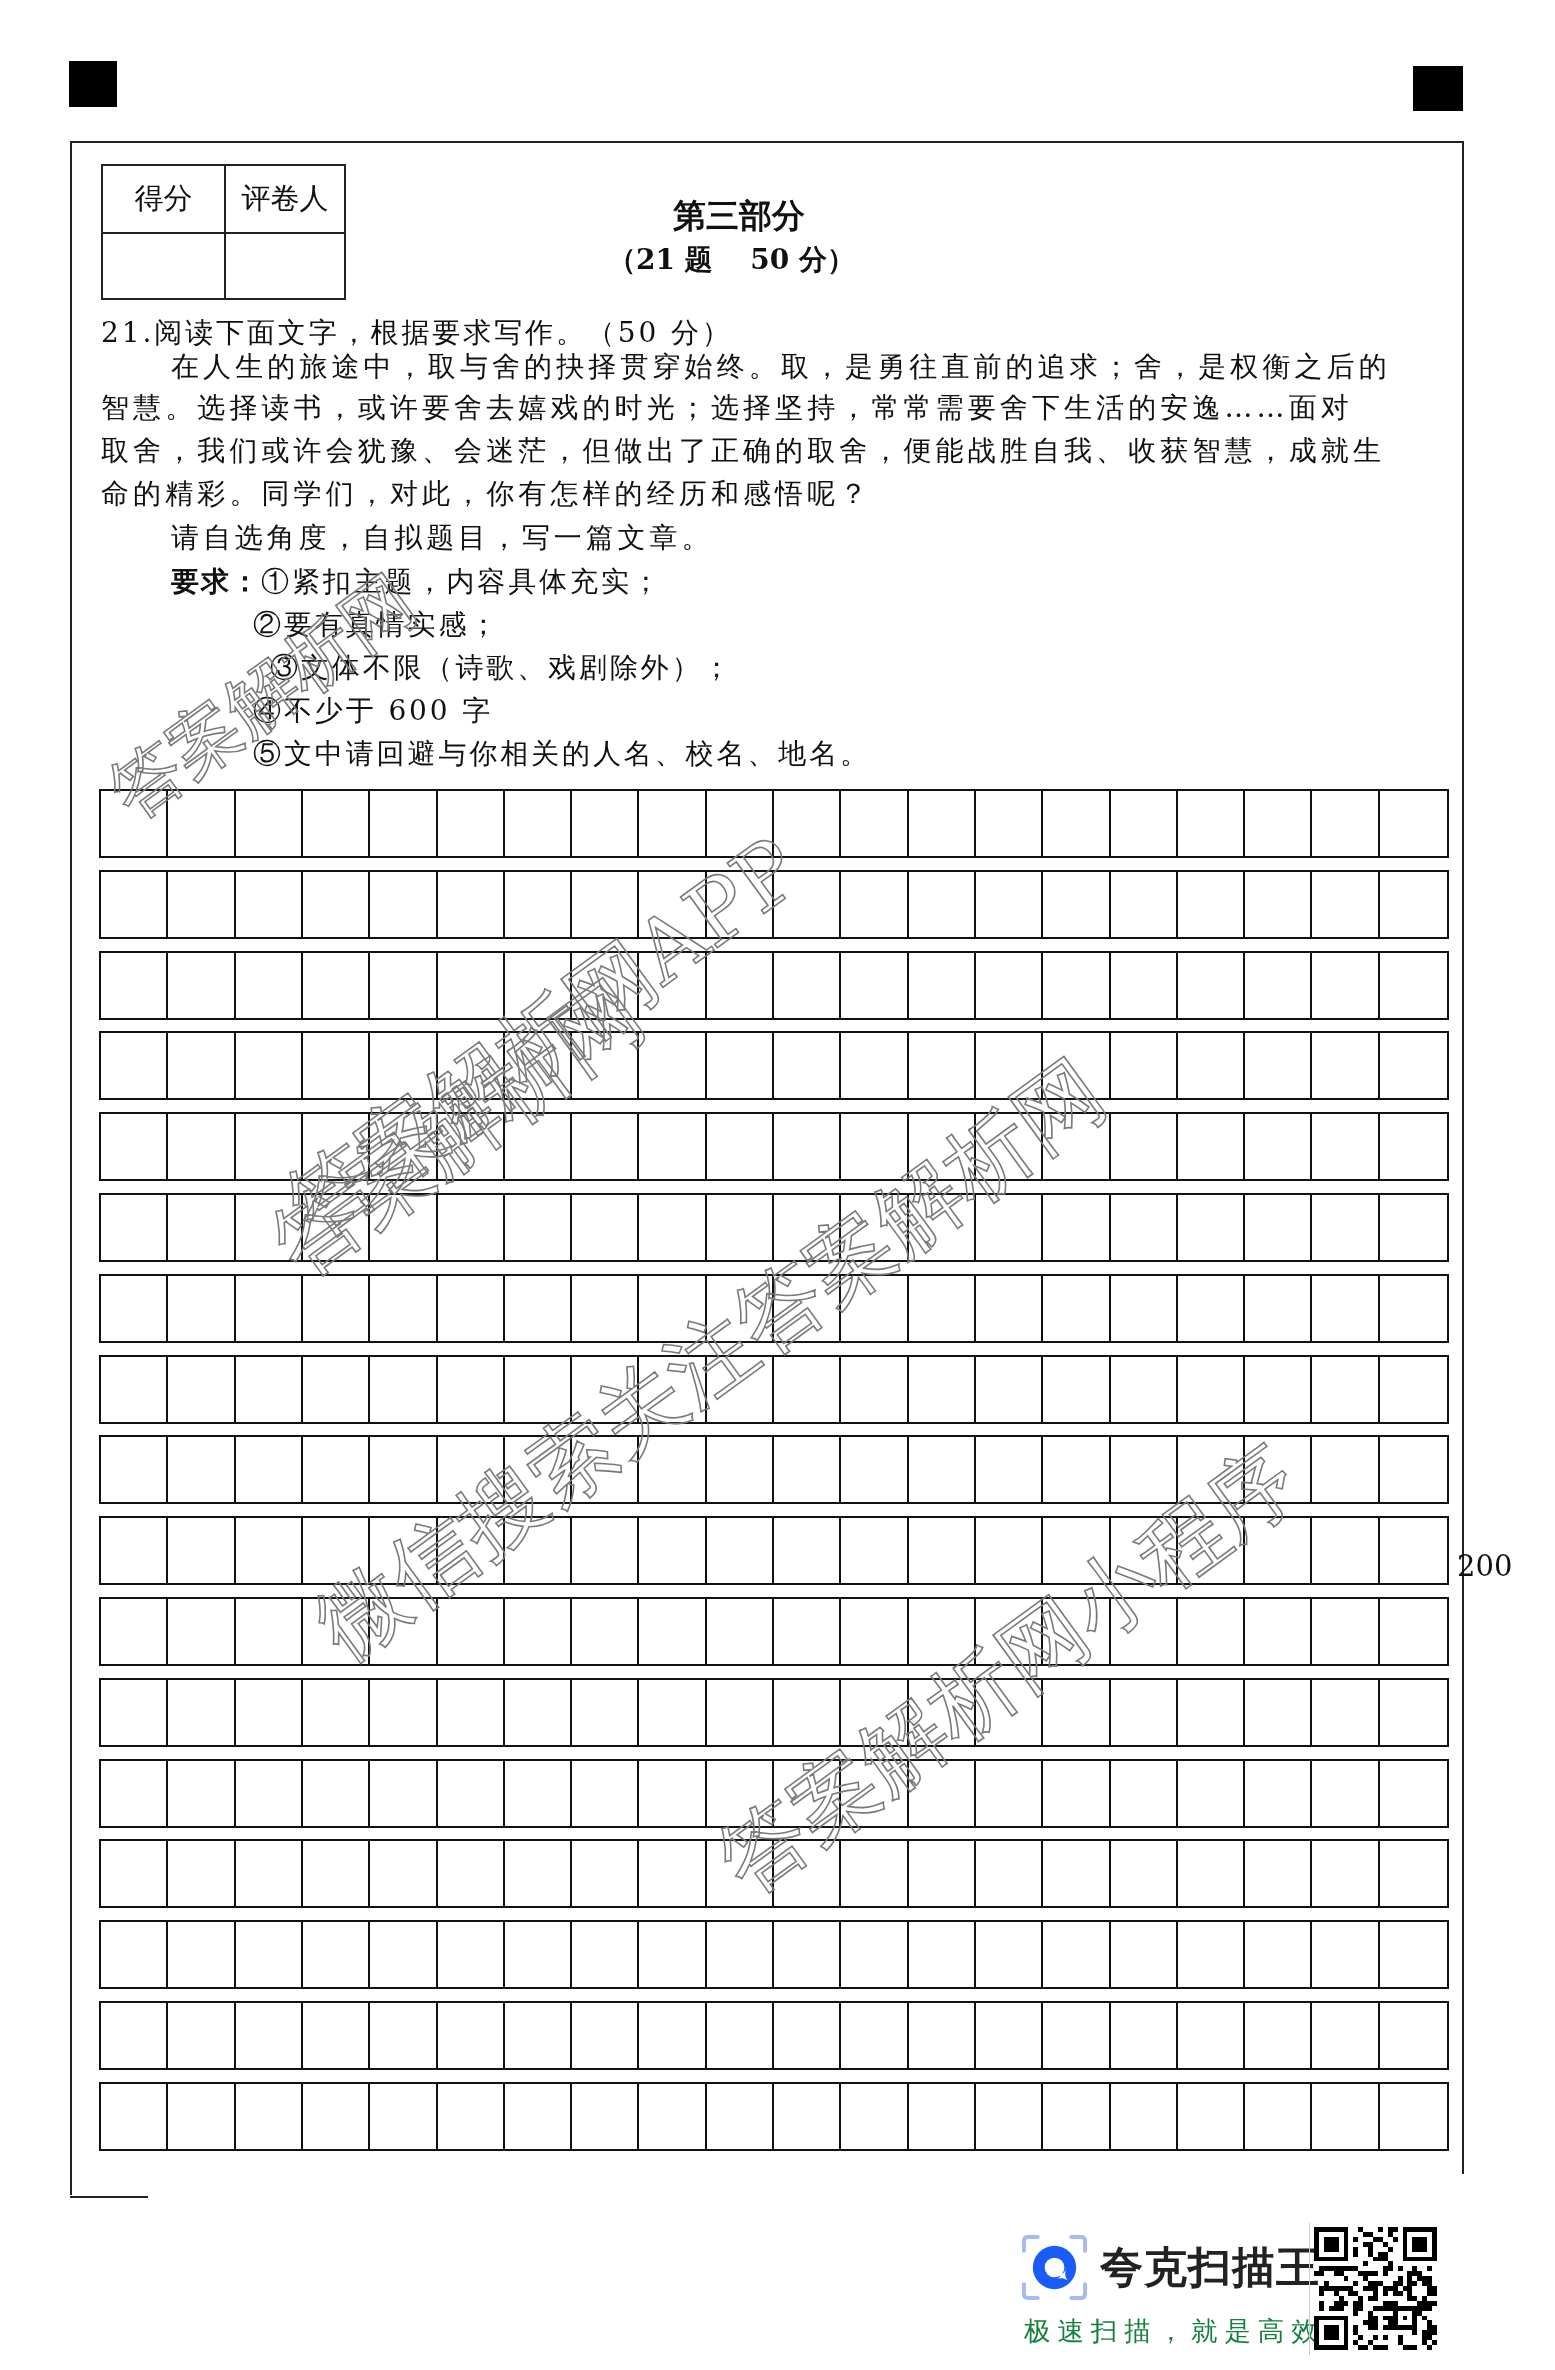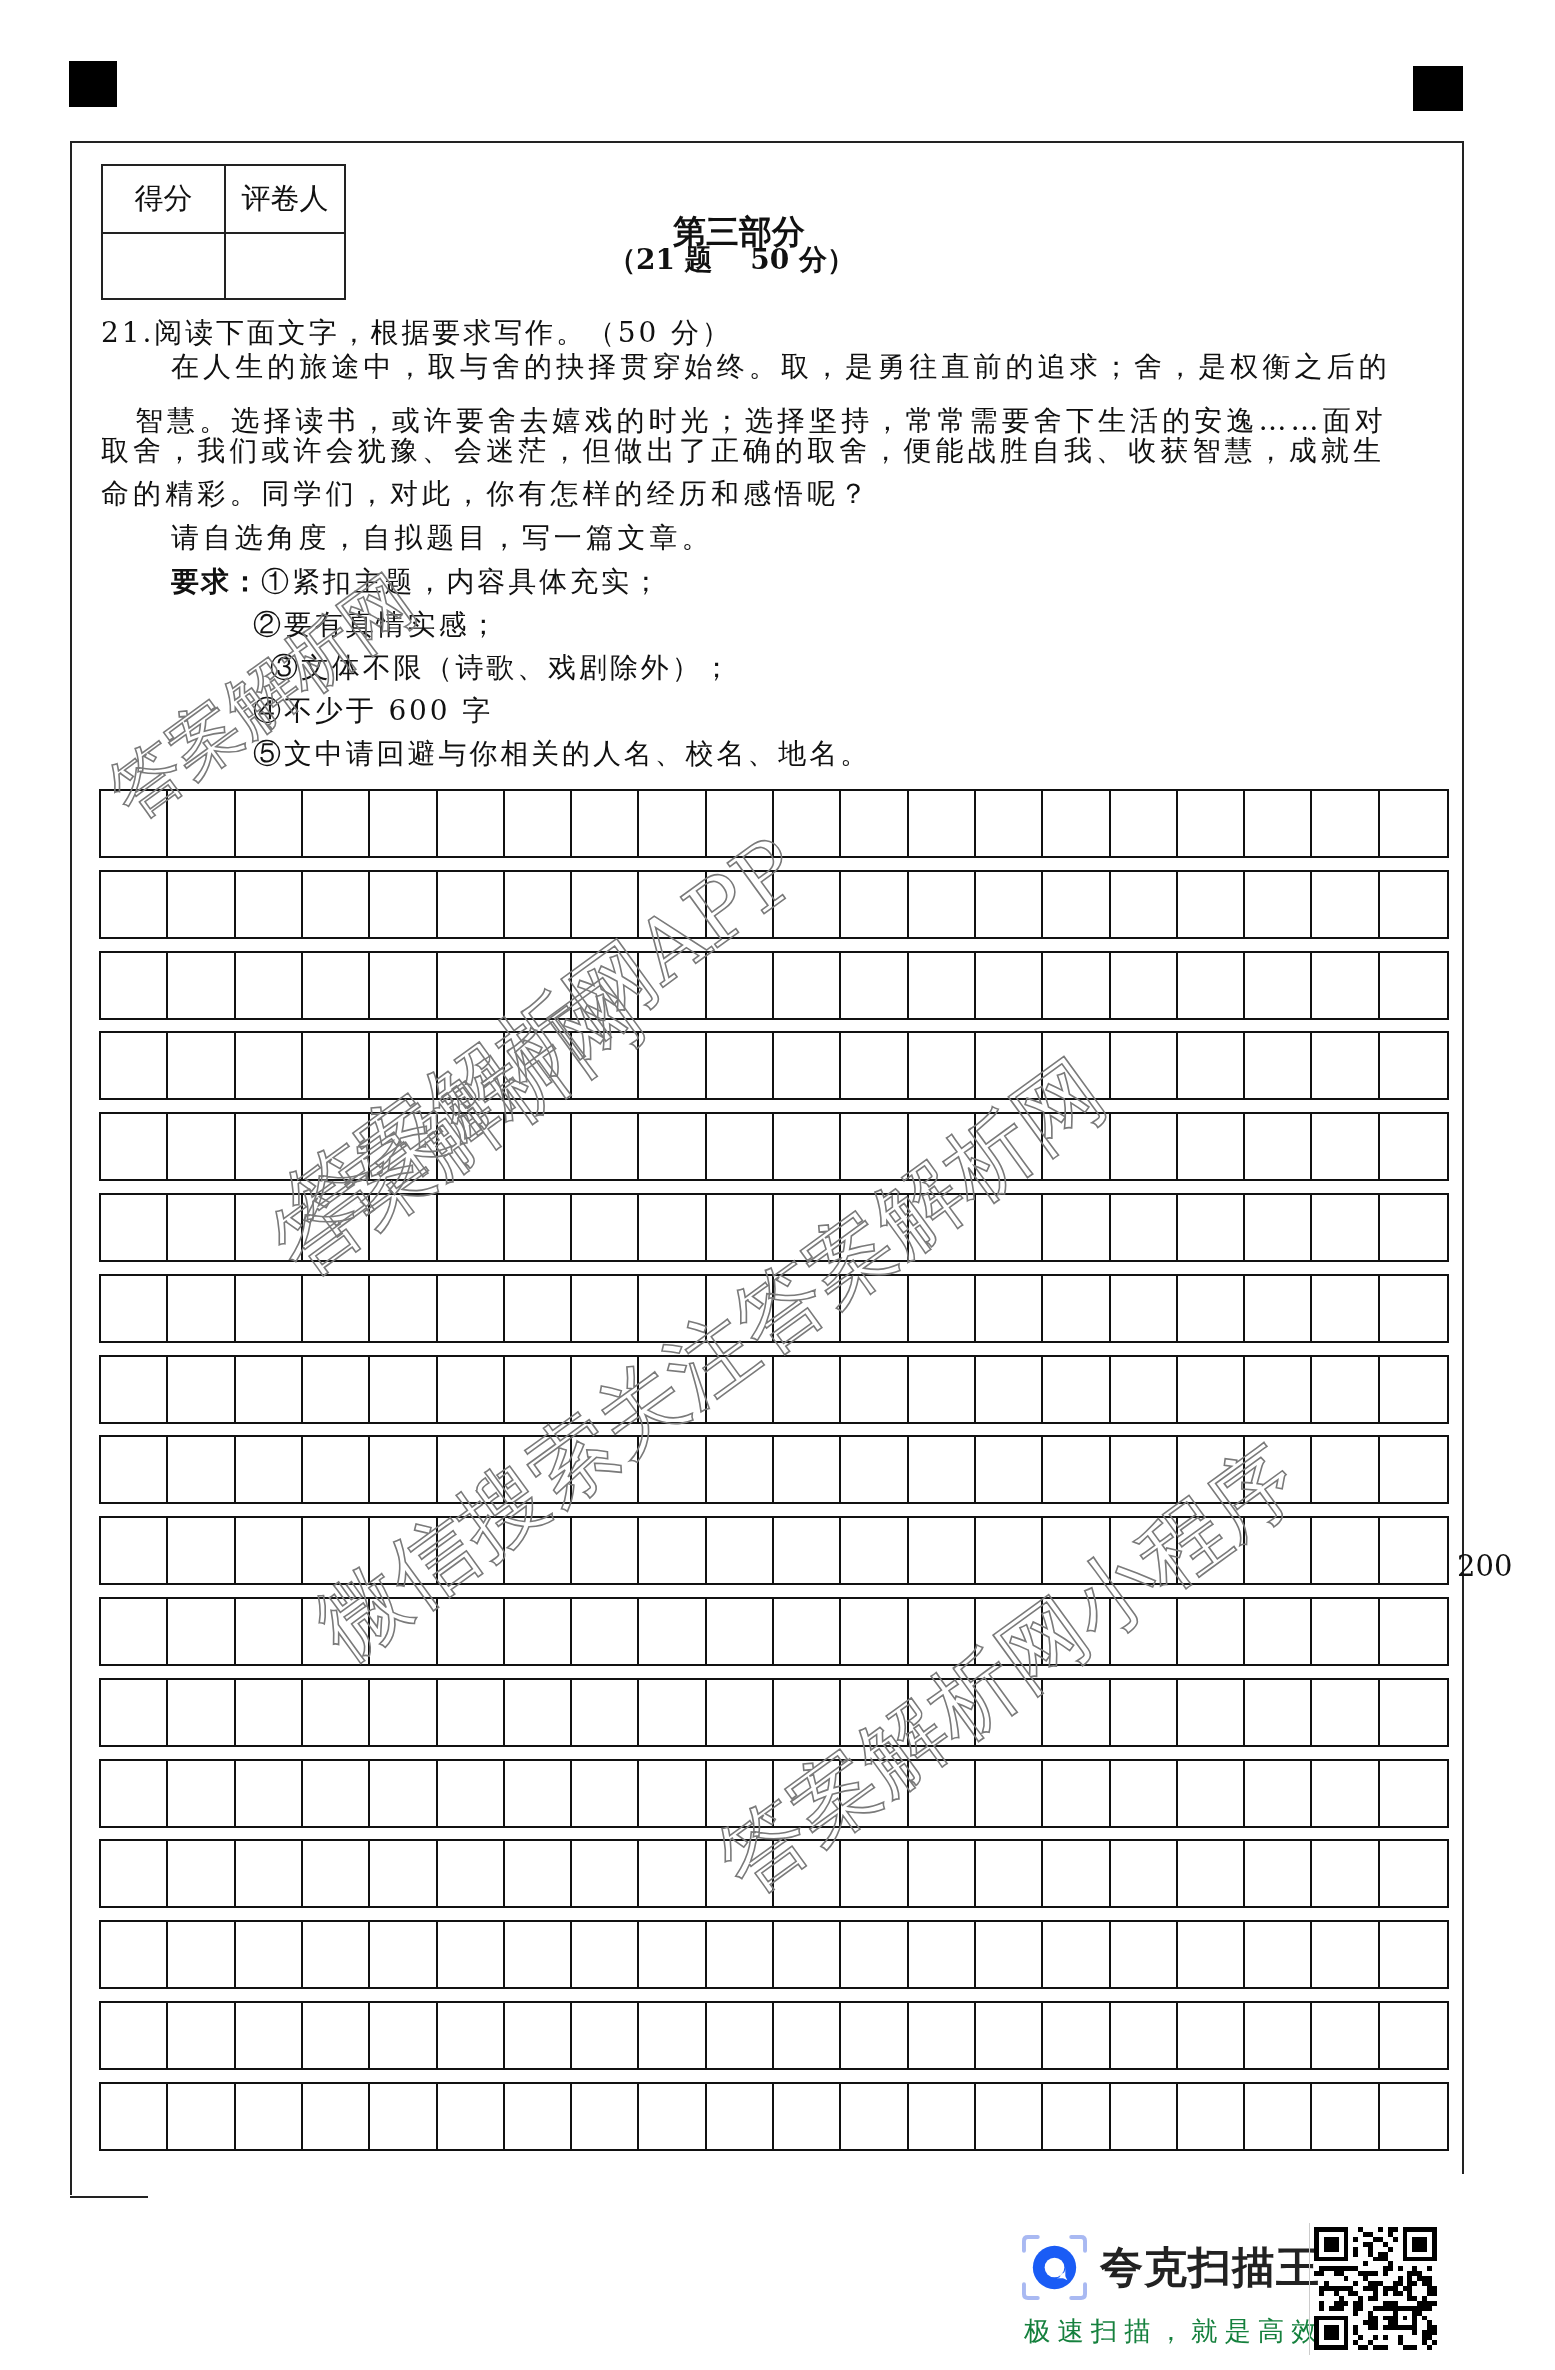--- a/index.html
+++ b/index.html
@@ -11,21 +11,21 @@
   .frame-bottom-stub { position: absolute; left: 70px; top: 2196px; width: 78px; height: 2px; background: #222; }
   .frame-right-cut { position: absolute; left: 1461px; top: 2174px; width: 3.9px; height: 29px; background: #fff; }
   .score-table { position: absolute; left: 101px; top: 164px; width: 245px; height: 136px;
                  border: 2px solid #222; box-sizing: border-box; display: grid;
                  grid-template-columns: 123px 1fr; grid-template-rows: 68px 1fr; }
   .score-table > div { box-sizing: border-box; display: flex; align-items: center; justify-content: center;
                        font-size: 29px; font-family: "DejaVu Sans", "Liberation Sans", sans-serif; }
   .score-table .c1 { border-right: 2px solid #222; }
   .score-table .r1 { border-bottom: 2px solid #222; }
   .part-title { position: absolute; left: 0; width: 1478px; top: 194px; text-align: center;
-                font-size: 33px; font-weight: bold; font-family: "DejaVu Sans", "Liberation Sans", sans-serif; margin-top: 16px; }
+                font-size: 33px; font-weight: bold; font-family: "DejaVu Sans", "Liberation Sans", sans-serif; }
   .part-sub { position: absolute; left: 0; width: 1463px; top: 241px; text-align: center;
               font-size: 28px; font-weight: bold; white-space: pre; }
   .line { position: absolute; white-space: nowrap; font-size: 28px; letter-spacing: 5.5px; }
   .req-label { font-weight: bold; font-family: "DejaVu Sans", "Liberation Sans", sans-serif; letter-spacing: 2px; }
   .grid { position: absolute; left: 99px; top: 789px; width: 1350px; }
   .grid-row { position: relative; height: 69px; margin-bottom: 11.8px; border: 2px solid #111; box-sizing: border-box;
               display: grid; grid-template-columns: repeat(20, 1fr); }
   .grid-row:last-child { margin-bottom: 0; }
   .cell { border-right: 2px solid #111; box-sizing: border-box; }
   .cell:last-child { border-right: none; }
@@ -55,21 +55,21 @@
   <div class="r1">评卷人</div>
   <div class="c1"></div>
   <div></div>
 </div>
 
 <div class="part-title">第三部分</div>
 <div class="part-sub">（21 题　 50 分）</div>
 
 <div class="line" style="left:101px;top:314px;letter-spacing:2.9px;">21.阅读下面文字，根据要求写作。（50 分）</div>
 <div class="line" style="left:171px;top:348px;letter-spacing:4.1px;">在人生的旅途中，取与舍的抉择贯穿始终。取，是勇往直前的追求；舍，是权衡之后的</div>
-<div class="line" style="left:101px;top:402px;letter-spacing:4.1px;margin-left:34px;">智慧。选择读书，或许要舍去嬉戏的时光；选择坚持，常常需要舍下生活的安逸……面对</div>
+<div class="line" style="left:101px;top:389px;letter-spacing:4.1px;">智慧。选择读书，或许要舍去嬉戏的时光；选择坚持，常常需要舍下生活的安逸……面对</div>
 <div class="line" style="left:101px;top:432px;letter-spacing:4.1px;">取舍，我们或许会犹豫、会迷茫，但做出了正确的取舍，便能战胜自我、收获智慧，成就生</div>
 <div class="line" style="left:101px;top:475px;letter-spacing:4.1px;">命的精彩。同学们，对此，你有怎样的经历和感悟呢？</div>
 <div class="line" style="left:171px;top:519px;letter-spacing:3.9px;">请自选角度，自拟题目，写一篇文章。</div>
 <div class="line" style="left:171px;top:563px;letter-spacing:2.9px;">
   <span class="req-label">要求：</span><span>①紧扣主题，内容具体充实；</span>
 </div>
 <div class="line" style="left:253px;top:606px;letter-spacing:2.9px;">②要有真情实感；</div>
 <div class="line" style="left:270px;top:649px;letter-spacing:2.9px;">③文体不限（诗歌、戏剧除外）；</div>
 <div class="line" style="left:253px;top:692px;letter-spacing:2.9px;">④不少于 600 字</div>
 <div class="line" style="left:253px;top:735px;letter-spacing:2.9px;">⑤文中请回避与你相关的人名、校名、地名。</div>

